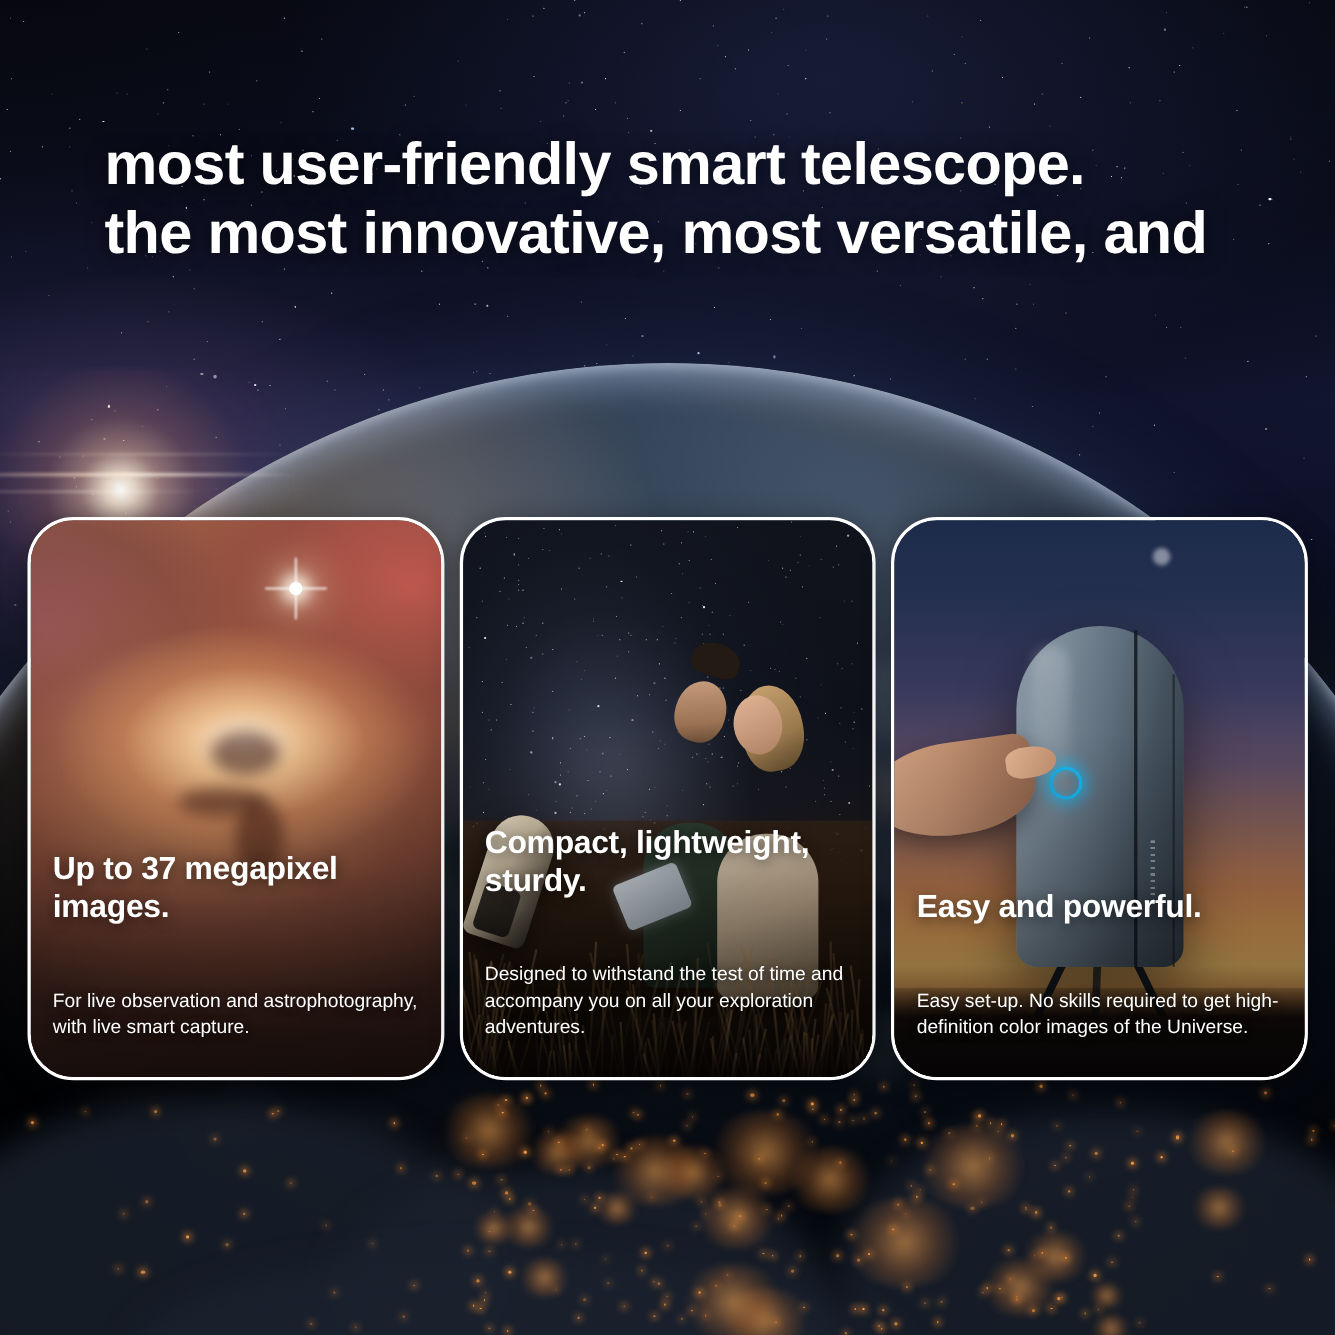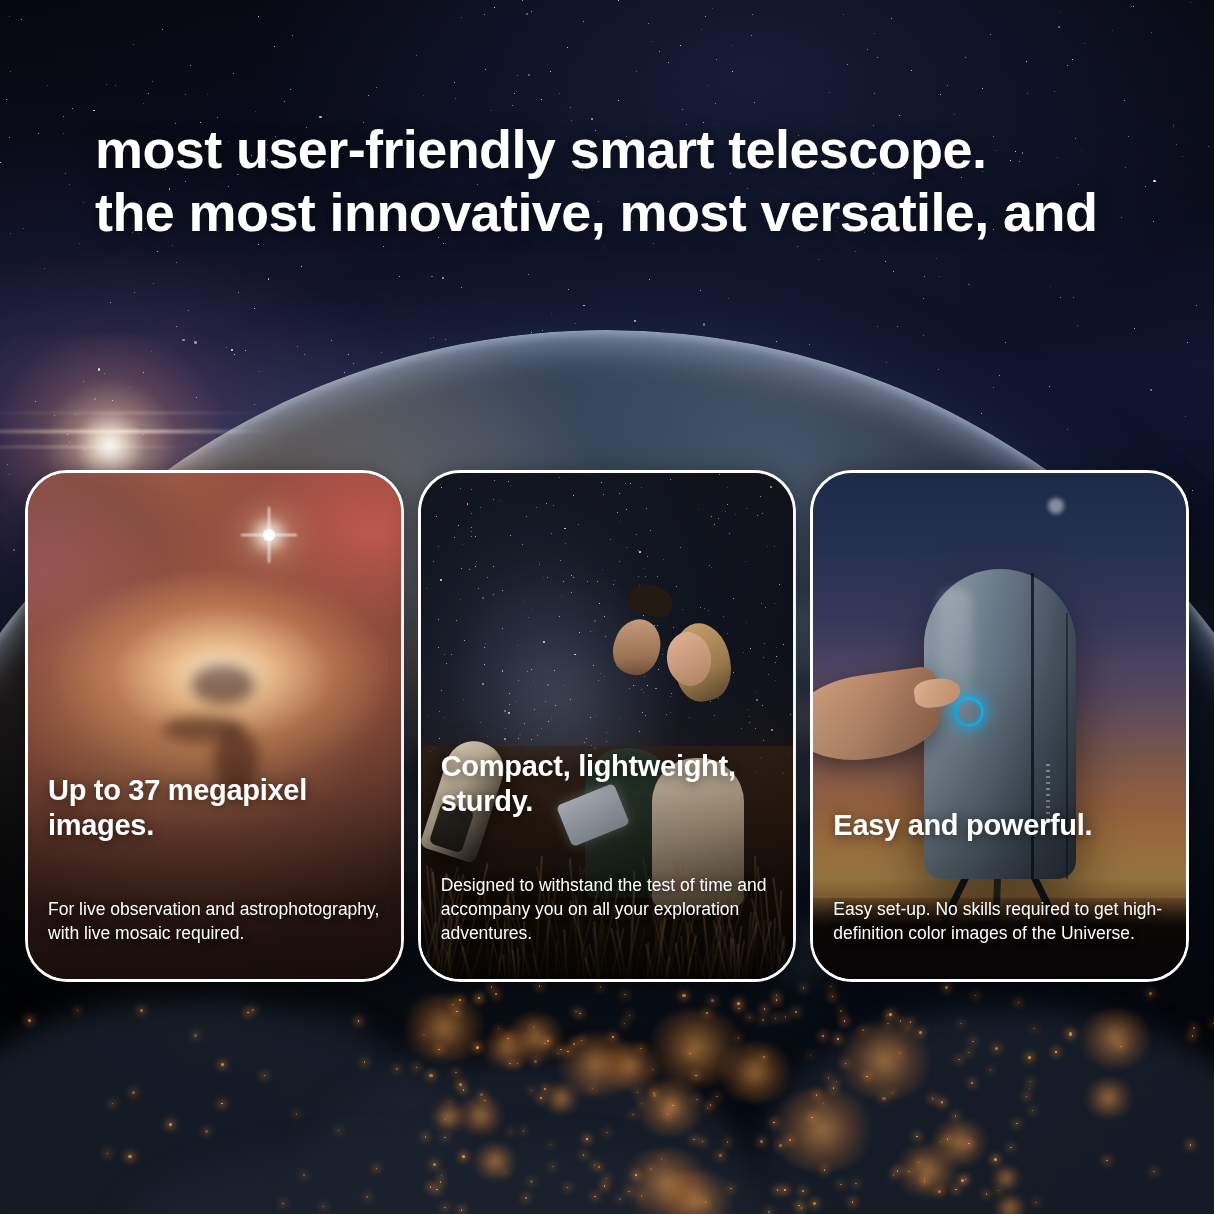--- a/index.html
+++ b/index.html
@@ -1131,21 +1131,21 @@
     <div class="card">
       <div class="card-art art-nebula">
         <div class="neb-dark" style="left:44%;top:38%;width:62px;height:40px;"></div>
         <div class="neb-dark" style="left:50%;top:50%;width:44px;height:70px;"></div>
         <div class="neb-dark" style="left:36%;top:48%;width:80px;height:26px;"></div>
         <div class="bright-star" style="left:63%;top:11%;"></div>
       </div>
       <div class="card-scrim"></div>
       <div class="card-body">
         <div class="card-title">Up to 37 megapixel images.</div>
-        <div class="card-desc">For live observation and astrophotography, with live mosaic required.</div>
+        <div class="card-desc">For live observation and astrophotography, with live smart capture.</div>
       </div>
     </div>
 
     <div class="card">
       <div class="card-art art-night">
         <div class="milkyway"></div>
         <div class="stars" id="card3-stars">
             <i style="left:75.0%;top:26.4%;width:1px;height:1px;opacity:0.56"></i>
             <i style="left:25.9%;top:33.9%;width:1px;height:1px;opacity:0.29"></i>
             <i style="left:30.2%;top:41.1%;width:1px;height:1px;opacity:0.22"></i>

